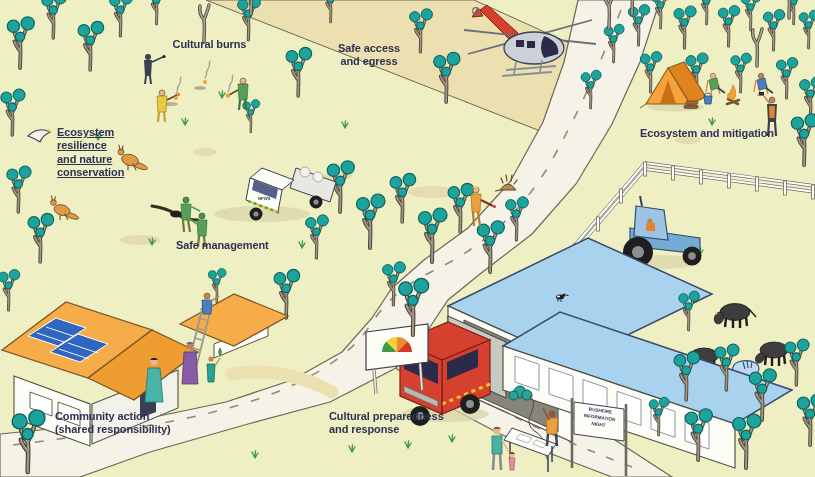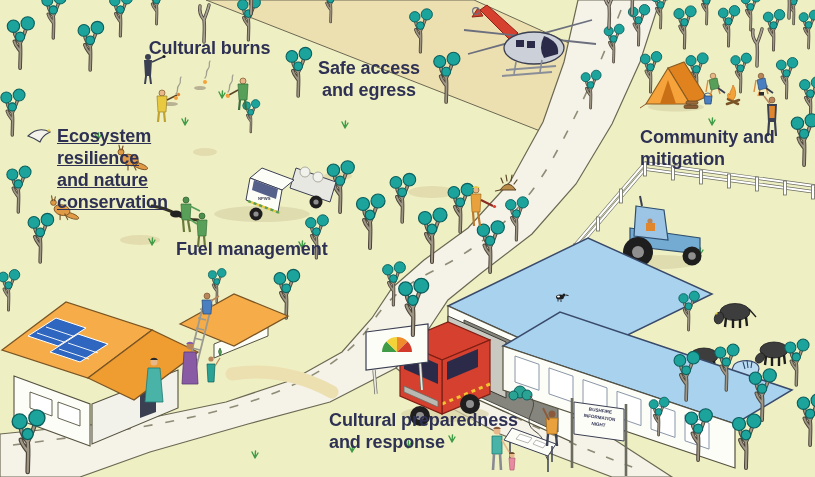--- a/index.html
+++ b/index.html
@@ -1,19 +1,19 @@
 <!DOCTYPE html>
 <html><head>
 <meta charset="utf-8">
 <style>
   html,body{margin:0;padding:0;background:#fff;}
   .stage{position:relative;width:815px;height:477px;overflow:hidden;
          font-family:"Liberation Sans",sans-serif;background:#eef0c4;}
   .stage svg{position:absolute;left:0;top:0;}
-  .label{position:absolute;color:#2e3153;font-weight:700;font-size:18px;
+  .label{position:absolute;color:#2e3153;font-weight:700;font-size:11px;
          line-height:1.22;letter-spacing:-0.1px;white-space:pre-line;}
   .label.center{text-align:center;}
 </style>
 </head>
 <body>
 
 <div class="stage">
 <svg width="815" height="477" viewBox="0 0 815 477">
   <defs>
     <g id="tree">
@@ -478,23 +478,25 @@
     <use href="#tree" transform="translate(798,385) scale(0.85)"></use>
     <use href="#tree" transform="translate(812,445) scale(0.95)"></use>
     <use href="#tree" transform="translate(700,460) scale(0.95)"></use>
     <use href="#tree" transform="translate(748,468) scale(1)"></use>
     <use href="#tree" transform="translate(660,435) scale(0.7)"></use>
     <use href="#tree" transform="translate(30,472) scale(1.15)"></use>
   </g>
 </svg>
 
   <div class="label center" style="left:142px;top:38px;width:135px;">Cultural burns</div>
-  <div class="label center" style="left:310px;top:58px;width:118px;">Safe access
+  <div class="label center" style="left:310px;top:42px;width:118px;">Safe access
 and egress</div>
   <div class="label" style="left:57px;top:126px;text-decoration:underline;">Ecosystem
 resilience
 and nature
 conservation</div>
-  <div class="label" style="left:176px;top:239px;">Fuel management</div>
-  <div class="label" style="left:640px;top:127px;">Community and mitigation</div>
+  <div class="label" style="left:176px;top:239px;">Safe management</div>
+  <div class="label" style="left:640px;top:127px;">Ecosystem and mitigation</div>
+  <div class="label" style="left:55px;top:410px;">Community action
+(shared responsibility)</div>
   <div class="label" style="left:329px;top:410px;">Cultural preparedness
 and response</div>
 </div>
 
 </body></html>

